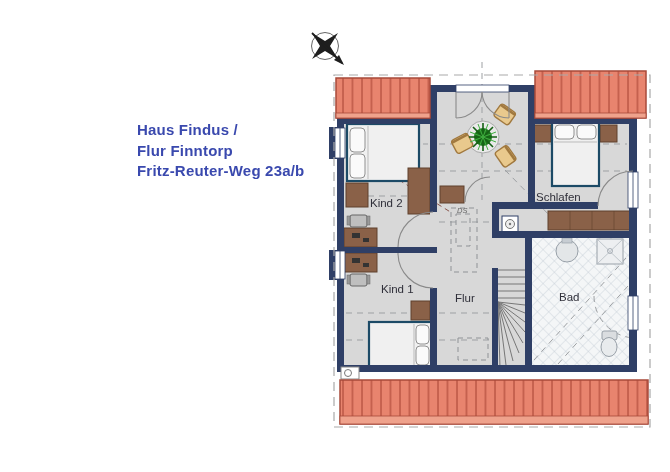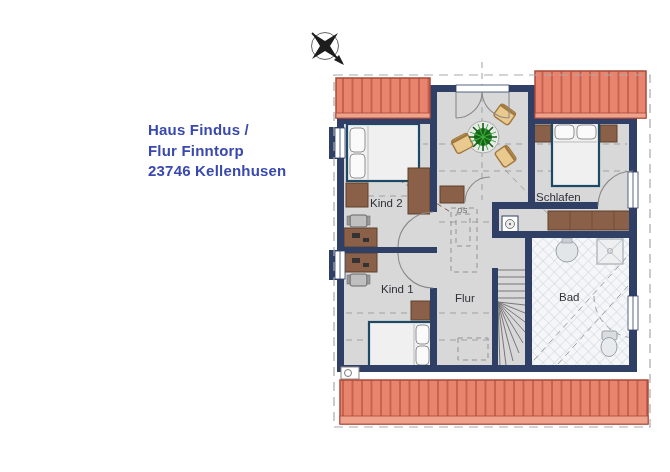--- a/index.html
+++ b/index.html
@@ -1,33 +1,33 @@
 <!DOCTYPE html>
 <html><head>
 <meta charset="utf-8">
 <style>
   html,body{margin:0;padding:0;background:#ffffff;}
   #stage{position:relative;width:670px;height:472px;background:#ffffff;overflow:hidden;
          font-family:"Liberation Sans",sans-serif;}
-  .address{position:absolute;left:148px;top:120px;color:#3A49AE;font-weight:bold;
+  .address{position:absolute;left:137px;top:120px;color:#3A49AE;font-weight:bold;
            font-size:15px;line-height:20.5px;letter-spacing:0.2px;}
   svg{position:absolute;left:0;top:0;}
   svg text{font-family:"Liberation Sans",sans-serif;}
   .room-label{font-size:11.5px;fill:#30303A;}
   .ds-label{font-size:7.5px;font-style:italic;fill:#666;}
 </style>
 </head>
 <body>
 
 <div id="stage">
 
   <div class="address">
     <div>Haus Findus /</div>
     <div>Flur Finntorp</div>
-    <div>23746 Kellenhusen</div>
+    <div>Fritz-Reuter-Weg 23a/b</div>
   </div>
 
   <svg width="670" height="472" viewBox="0 0 670 472">
     <defs>
       <pattern id="roofHatch" width="9.5" height="12" patternUnits="userSpaceOnUse">
         <rect width="9.5" height="12" fill="#E8846E"></rect>
         <line x1="1" y1="0" x2="1" y2="12" stroke="#BF5A48" stroke-width="1.6"></line>
       </pattern>
       <pattern id="tileHatch" width="8" height="8" patternUnits="userSpaceOnUse" patternTransform="rotate(45)">
         <rect width="8" height="8" fill="#F4F6F7"></rect>

